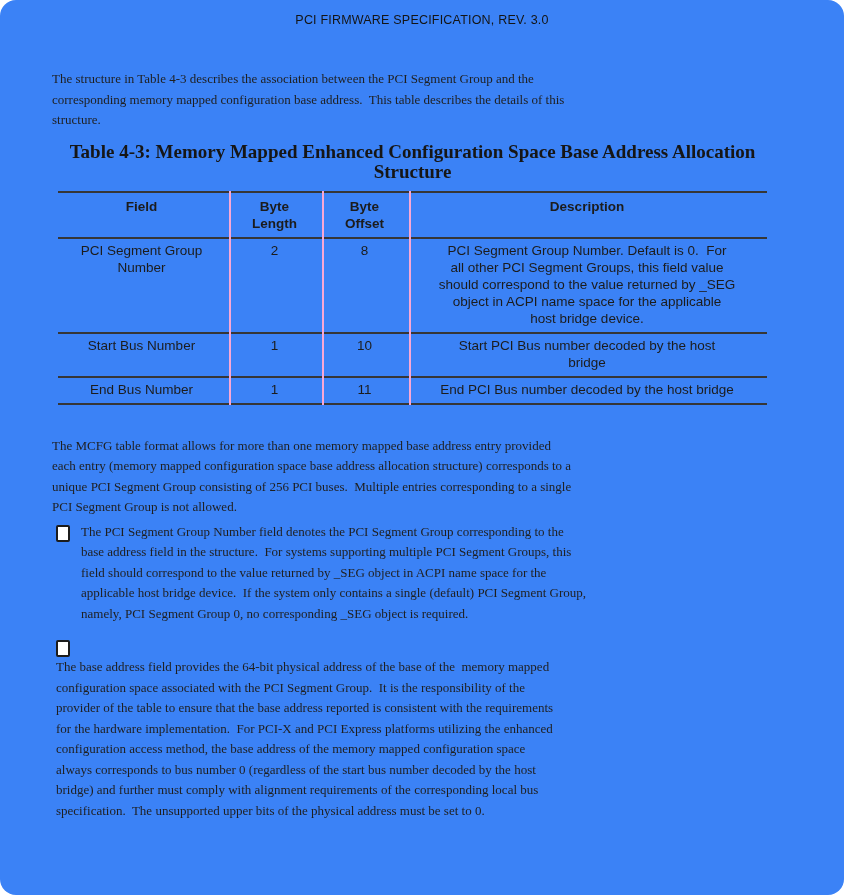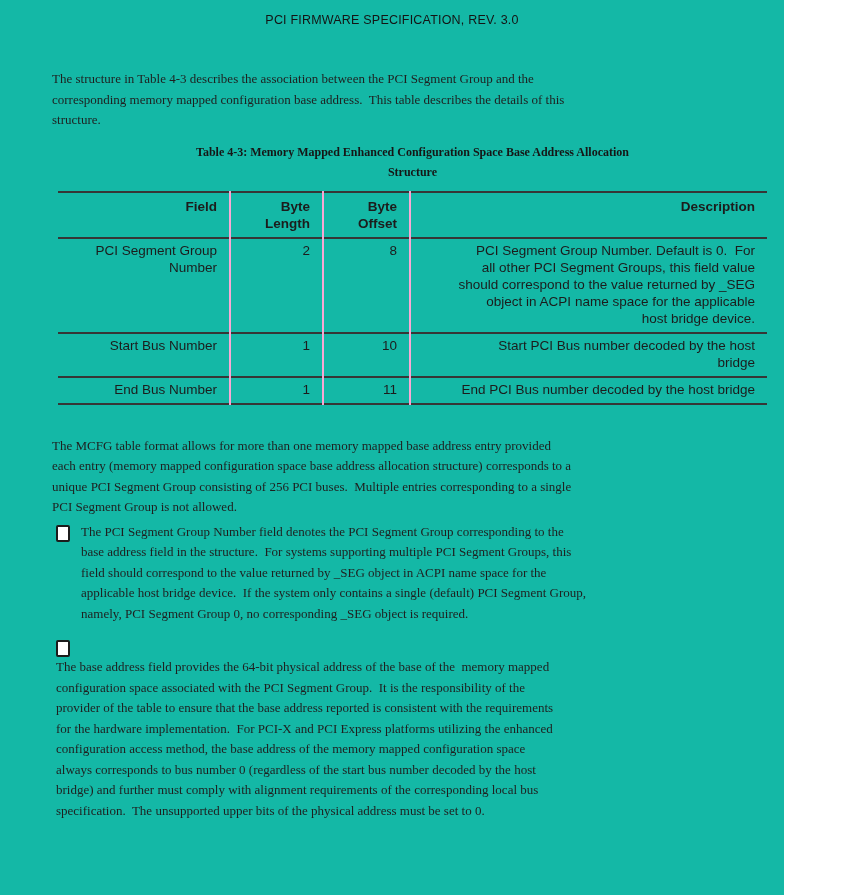--- a/index.html
+++ b/index.html
@@ -1,23 +1,24 @@
 <!DOCTYPE html>
 <html><head>
 <meta charset="utf-8">
 <style>
   html, body { margin: 0; padding: 0; background: #ffffff; }
   .page {
     position: relative;
-    width: 784px;
+    width: 844px;
     height: 895px;
-    background: #14b8a6;
+    background: #3b82f6;
     color: #1f1f1f;
     font-family: "Liberation Serif", serif;
     overflow: hidden;
+    border-radius: 16px;
   }
   .doc-header {
     padding-top: 13px;
     text-align: center;
     font-family: "Liberation Sans", sans-serif;
     font-size: 12.5px;
     line-height: 15px;
     letter-spacing: 0.2px;
     color: #141414;
   }
@@ -26,39 +27,39 @@
     font-size: 13px;
     line-height: 20.5px;
     color: #1f1f1f;
   }
   .intro { margin: 41px 40px 0 52px; }
   .caption-block {
     margin: 11px 0 0 58px;
     width: 709px;
     text-align: center;
     font-weight: bold;
-    font-size: 12px;
+    font-size: 19px;
     line-height: 20.5px;
     color: #161616;
   }
   table.spec-table {
     margin: 8px 0 0 58px;
     width: 709px;
     border-collapse: collapse;
     table-layout: fixed;
     border-bottom: 2px solid #363636;
     font-family: "Liberation Sans", sans-serif;
     font-size: 13.5px;
     line-height: 17px;
     color: #1c1c1c;
   }
   table.spec-table tr { border-top: 2px solid #363636; }
   table.spec-table th, table.spec-table td {
     vertical-align: top;
-    text-align: right;
+    text-align: center;
     padding: 3px 12px 5px 8px;
     white-space: pre-wrap;
     overflow: hidden;
   }
   table.spec-table th { font-weight: bold; padding-top: 5px; }
   .col-sep { border-left: 2px solid #f9a8d4; }
   .num { text-align: center; }
   td.desc, th.desc { padding-left: 10px; padding-right: 22px; }
   .mcfg { margin: 31px 40px 0 52px; }
   .bullet-item {

